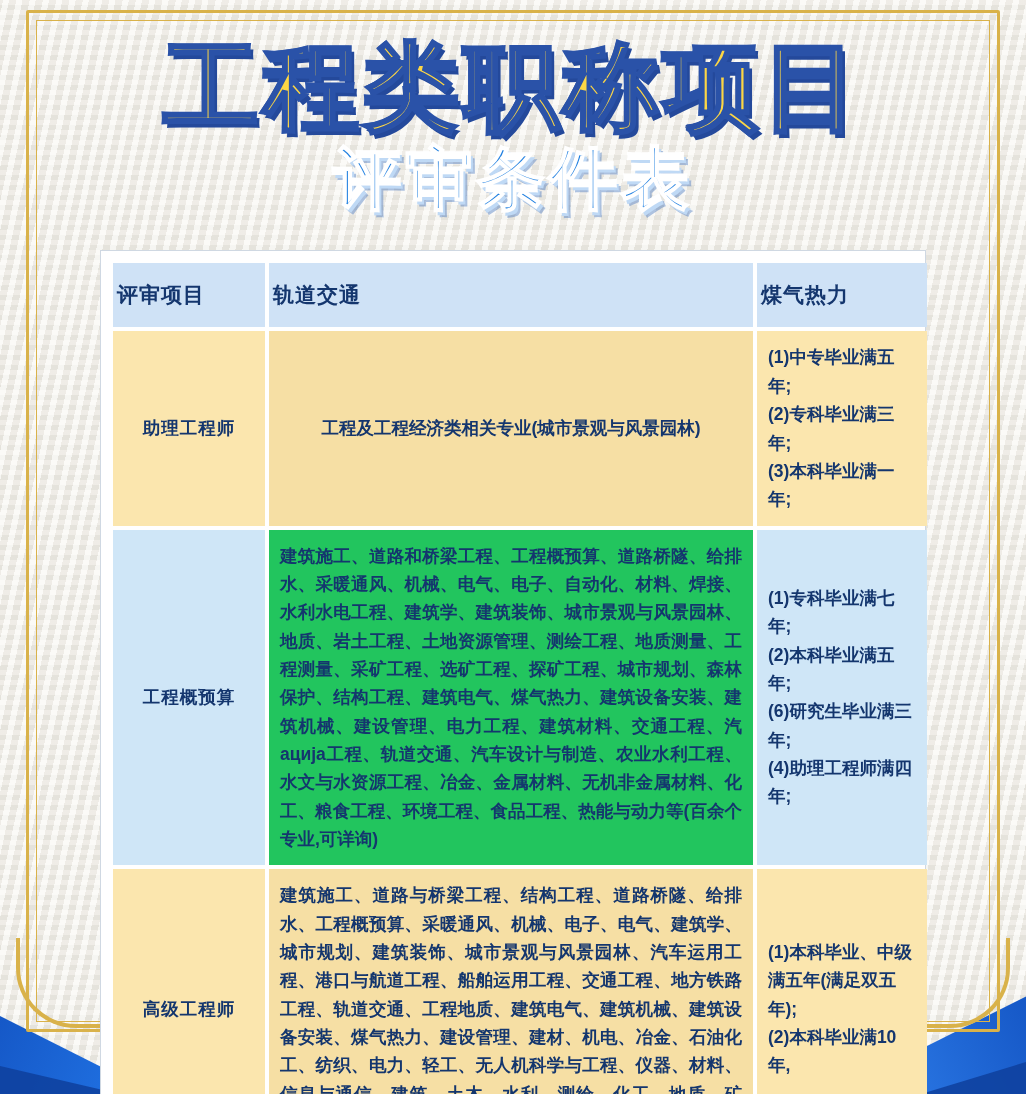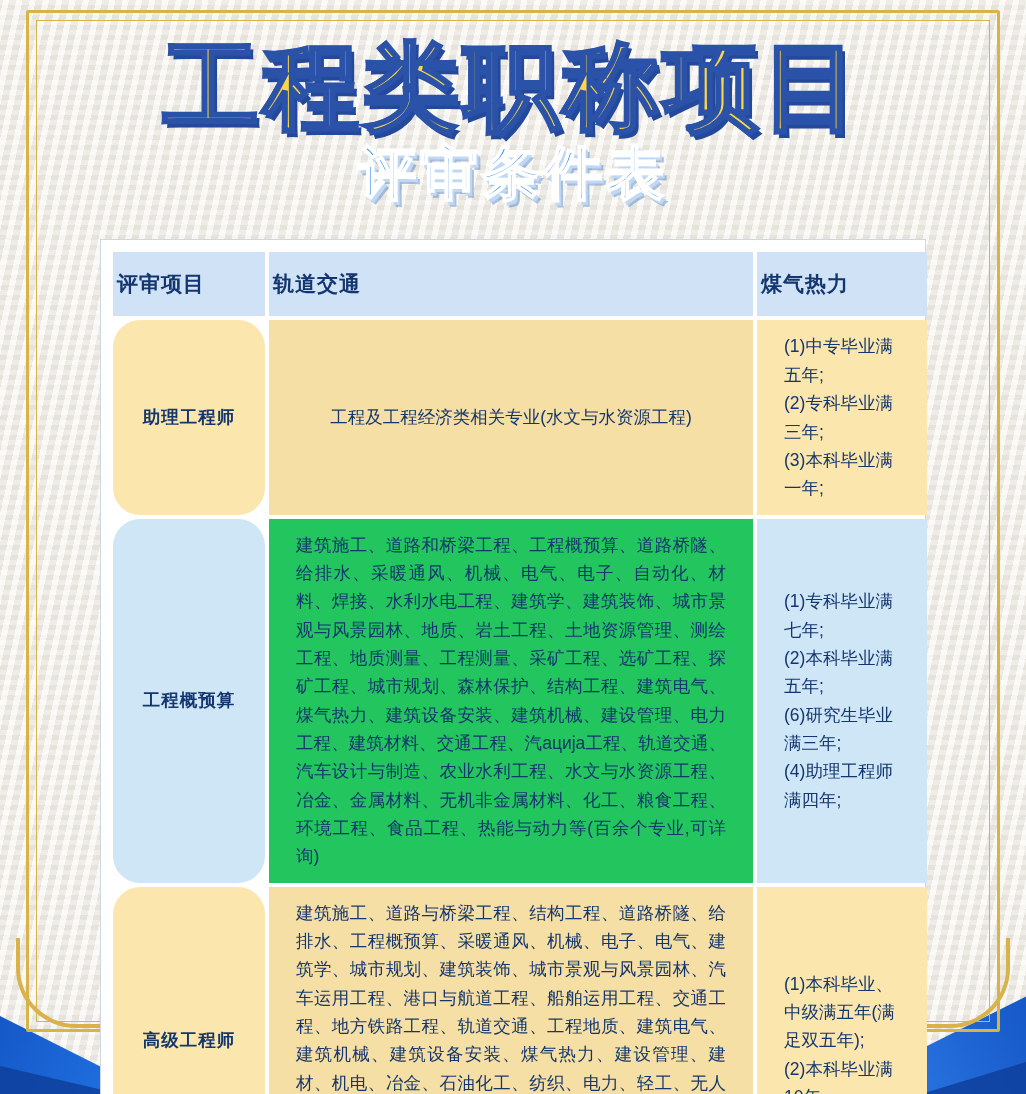--- a/index.html
+++ b/index.html
@@ -130,21 +130,21 @@
     -webkit-text-stroke: 3px #2a52a8;
     text-shadow:
       4px 5px 0 #24499b,
       -1px -1px 0 #24499b;
     white-space: nowrap;
     margin-top: 28px;
   }
   .title-sub {
     font-family: "DejaVu Sans", "Liberation Sans", sans-serif;
     font-weight: bold;
-    font-size: 58px;
+    font-size: 68px;
     line-height: 1.1;
     letter-spacing: 4px;
     color: #1f7fe0;
     -webkit-text-stroke: 2px #ffffff;
     text-shadow:
       3px 4px 0 #bfd9f5,
       5px 6px 0 rgba(30,90,180,.35);
     white-space: nowrap;
     margin-top: 2px;
   }
@@ -172,32 +172,32 @@
     font-weight: bold;
     padding: 18px 4px;
     text-align: left;
     letter-spacing: 1px;
   }
   table.eval td {
     vertical-align: middle;
     font-size: 17.5px;
     color: #14366e;
     line-height: 1.62;
-    padding: 12px 27px;
+    padding: 12px 11px;
+    font-weight: bold;
   }
   .col-item { width: 152px; }
   .col-major { width: 484px; }
   .col-years { width: 170px; }
 
   td.cell-item {
     text-align: center;
     font-weight: bold;
     font-size: 21px;
     letter-spacing: 1px;
-    border-radius: 27px;
   }
   td.cell-major { text-align: justify; text-justify: inter-ideograph; }
   td.cell-years { text-align: left; line-height: 1.75; }
 
   .row-a td { background: #fbe6ae; }
   .row-b td { background: #cfe6f7; }
   .row-c td { background: #fbe6ae; }
 
   .row-a td.cell-major,
   .row-c td.cell-major { background: #f6dfa4; }
@@ -236,21 +236,21 @@
     <thead>
       <tr>
         <th>评审项目</th>
         <th>轨道交通</th>
         <th>煤气热力</th>
       </tr>
     </thead>
     <tbody>
       <tr class="row-a">
         <td class="cell-item">助理工程师</td>
-        <td class="cell-major assist-major">工程及工程经济类相关专业(水文与水资源工程)</td>
+        <td class="cell-major assist-major">工程及工程经济类相关专业(城市景观与风景园林)</td>
         <td class="cell-years note">(1)中专毕业满五年;
 (2)专科毕业满三年;
 (3)本科毕业满一年;</td>
       </tr>
       <tr class="row-b">
         <td class="cell-item">工程概预算</td>
         <td class="cell-major">建筑施工、道路和桥梁工程、工程概预算、道路桥隧、给排水、采暖通风、机械、电气、电子、自动化、材料、焊接、水利水电工程、建筑学、建筑装饰、城市景观与风景园林、地质、岩土工程、土地资源管理、测绘工程、地质测量、工程测量、采矿工程、选矿工程、探矿工程、城市规划、森林保护、结构工程、建筑电气、煤气热力、建筑设备安装、建筑机械、建设管理、电力工程、建筑材料、交通工程、汽ација工程、轨道交通、汽车设计与制造、农业水利工程、水文与水资源工程、冶金、金属材料、无机非金属材料、化工、粮食工程、环境工程、食品工程、热能与动力等(百余个专业,可详询)</td>
         <td class="cell-years note">(1)专科毕业满七年;
 (2)本科毕业满五年;
 (6)研究生毕业满三年;

